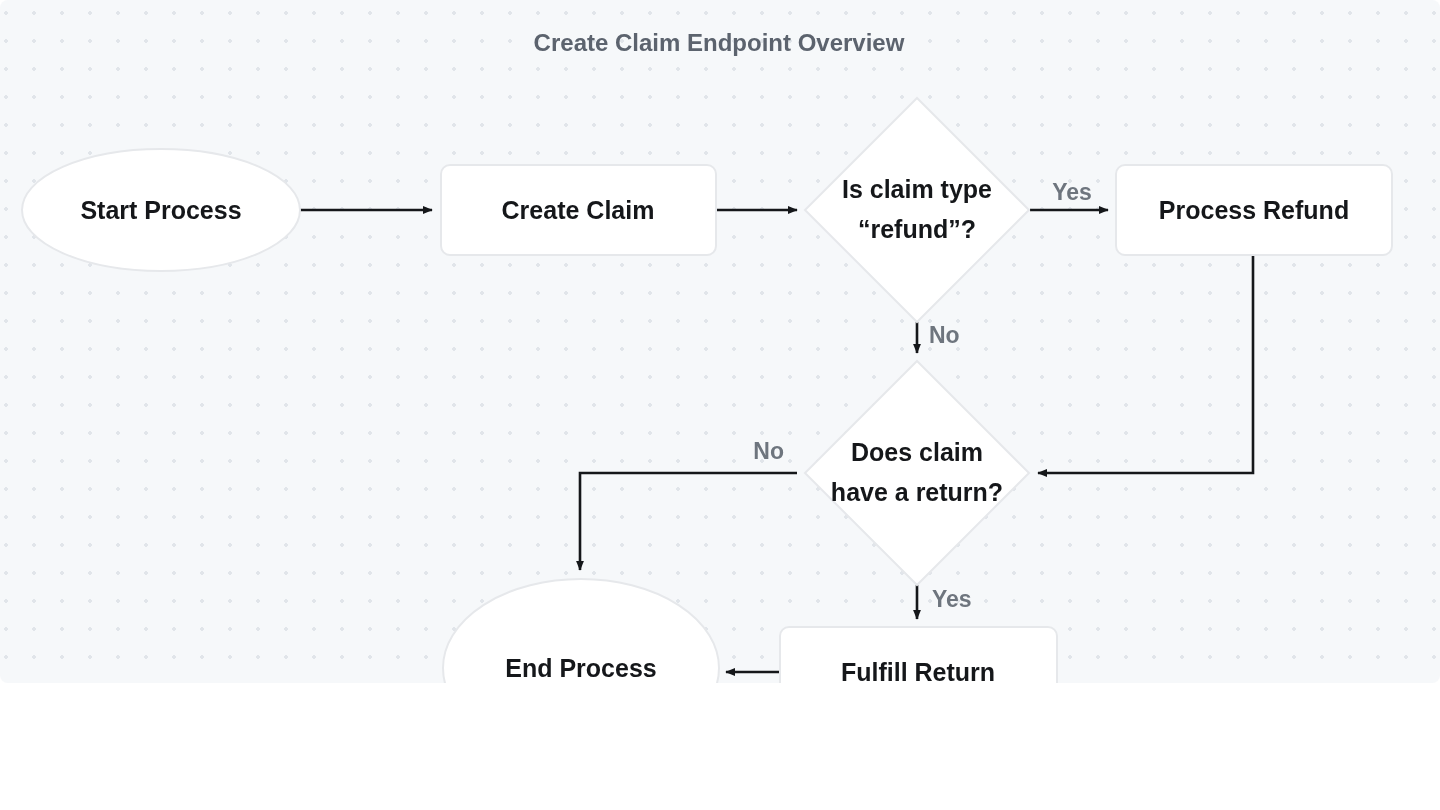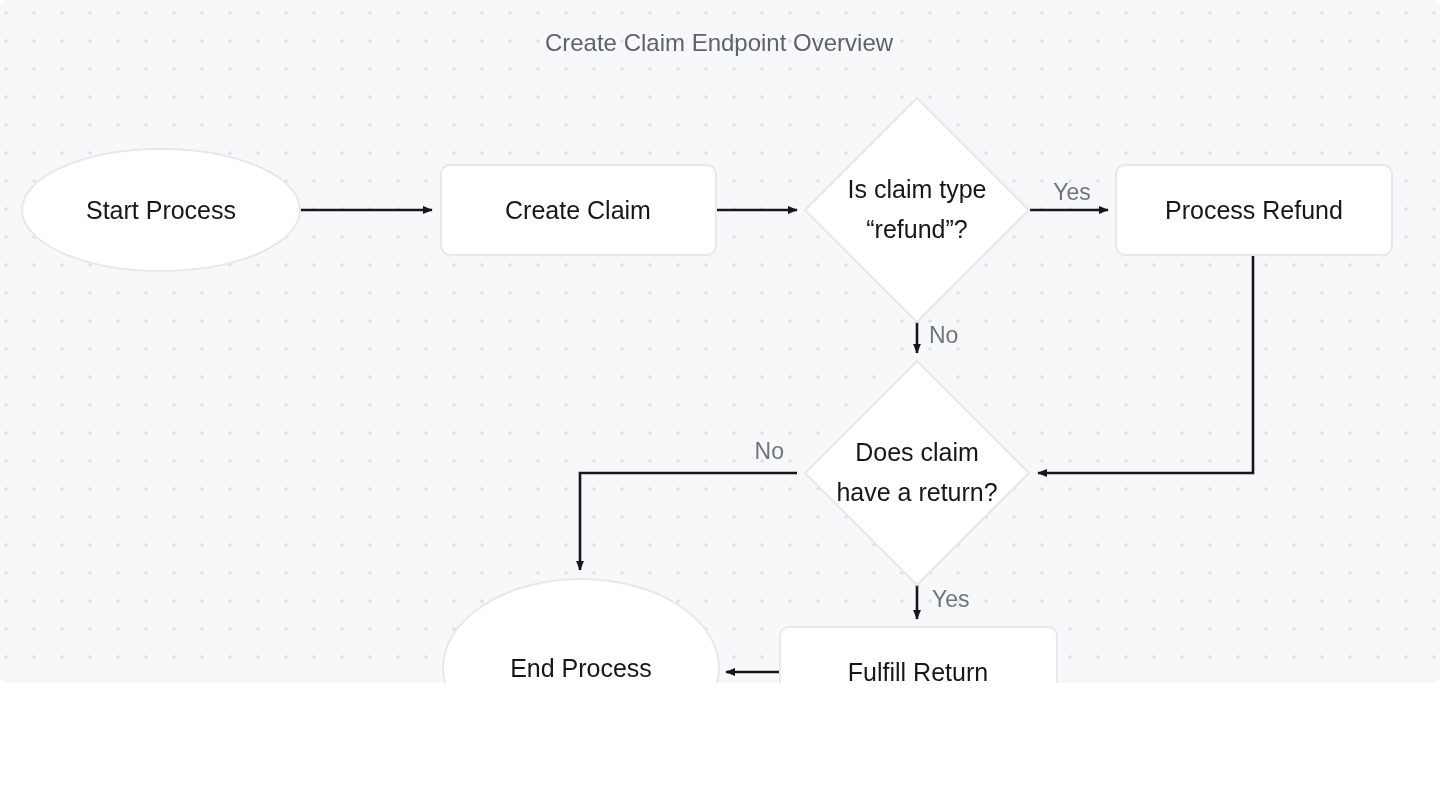--- a/index.html
+++ b/index.html
@@ -11,20 +11,21 @@
     position: relative;
     width: 1440px;
     height: 683px;
     overflow: hidden;
     background-color: #f6f8fa;
     background-image: radial-gradient(circle, #e1e5ea 1.6px, transparent 1.7px);
     background-size: 28px 28px;
     background-position: 20px 27px;
     border-radius: 8px;
     font-family: "Liberation Sans", sans-serif;
+    font-weight: bold;
   }
   #flow {
     position: absolute;
     inset: 0;
     width: 1440px;
     height: 810px;
     display: block;
   }
   .node-shape {
     fill: #ffffff;

